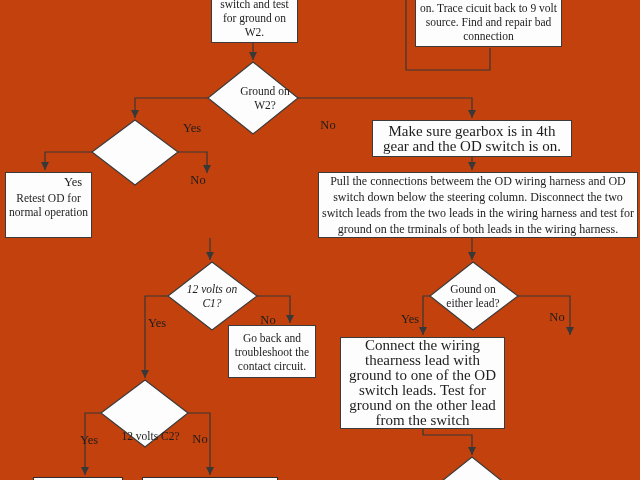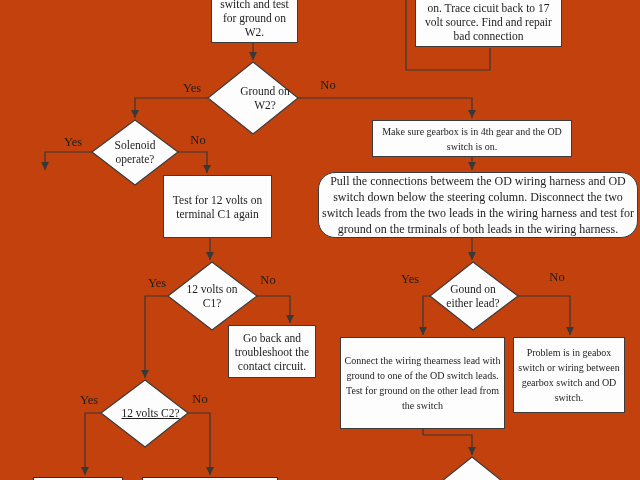--- a/index.html
+++ b/index.html
@@ -15,28 +15,28 @@
     text-align:center; font-size:11.5px; line-height:14px; color:#1d1d1d;
     padding:1px 2px;
   }
   .cutoff { align-items:flex-end; padding-bottom:3px; }
   .dtext {
     position:absolute; display:flex; align-items:center; justify-content:center;
     text-align:center; font-size:11.5px; line-height:14px; color:#1d1d1d;
   }
   .lbl {
     position:absolute; transform:translateX(-50%);
-    font-size:12.5px; line-height:13px; color:#1d1d1d; white-space:nowrap;
+    font-size:12.5px; line-height:13px; color:#1d1d1d; white-space:nowrap;margin-top:40px;
   }
   .stub {
     position:absolute; box-sizing:border-box;
     border:1px solid #2e2e2e; background:#fdfdfd;
   }
   .big  { font-size:12px;   line-height:16px; }
-  .med  { font-size:10px; line-height:15px; }
+  .med  { font-size:15px; line-height:15px; }
 </style>
 </head>
 <body>
 
 <div id="canvas">
 
   <svg id="wires" viewBox="0 0 640 480" xmlns="http://www.w3.org/2000/svg">
     <defs>
       <marker id="arr" markerWidth="9" markerHeight="8" refX="8" refY="4" orient="auto" markerUnits="userSpaceOnUse">
         <path d="M0,0 L8,4 L0,8 Z" fill="#383838"></path>
@@ -70,56 +70,52 @@
       <polygon points="145,380 188,413 145,447 101,413"></polygon>
       <polygon points="472,457 517,493 472,529 427,493"></polygon>
     </g>
   </svg>
 
   <div class="node cutoff" style="left:211px; top:-18px; width:87px; height:61px;">
     <span>switch and test for ground on W2.</span>
   </div>
 
   <div class="node cutoff" style="left:415px; top:-16px; width:147px; height:63px;">
-    <span>on. Trace cicuit back to 17 volt source.  Find and repair bad connection</span>
+    <span>on. Trace cicuit back to 9 volt source.  Find and repair bad connection</span>
   </div>
 
+  <div class="node" style="left:5px; top:172px; width:87px; height:66px;">
+    <span>Retest OD for normal operation</span>
+  </div>
 
-  <div class="node" style="left:163px; top:175px; width:109px; height:63px;">
-    <span>Test for 12 volts on terminal C1 again</span>
-  </div>
 
   <div class="node med" style="left:372px; top:120px; width:200px; height:37px;">
     <span>Make sure gearbox is in 4th gear and the OD switch is on.</span>
   </div>
 
-  <div class="node big" style="left:318px; top:172px; width:320px; height:66px;border-radius:17px;">
+  <div class="node big" style="left:318px; top:172px; width:320px; height:66px;">
     <span>Pull the connections betweem the OD wiring harness and OD switch down below the steering column.  Disconnect the two switch leads from the two leads in the wiring harness and test for ground on the trminals of both leads in the wiring harness.</span>
   </div>
 
   <div class="node" style="left:228px; top:325px; width:88px; height:53px;">
     <span>Go back and troubleshoot the contact circuit.</span>
   </div>
 
   <div class="node med" style="left:340px; top:337px; width:165px; height:92px;">
     <span>Connect the wiring thearness lead with ground to one of the OD switch leads.  Test for ground on the other lead from the switch</span>
   </div>
 
-  <div class="node med" style="left:513px; top:337px; width:112px; height:76px;">
-    <span>Problem is in geabox switch or wiring between gearbox switch and OD switch.</span>
-  </div>
 
   <div class="stub" style="left:33px; top:477px; width:90px; height:10px;"></div>
   <div class="stub" style="left:142px; top:477px; width:136px; height:10px;"></div>
 
   <div class="dtext" style="left:233px; top:78px;  width:64px; height:40px;">Ground on W2?</div>
-  <div class="dtext" style="left:103px; top:132px; width:64px; height:40px;">Solenoid operate?</div>
-  <div class="dtext" style="left:186px; top:276px; width:52px; height:40px;">12 volts on C1?</div>
+  <div class="dtext" style="left:186px; top:276px; width:52px; height:40px;font-style:italic;">12 volts on C1?</div>
   <div class="dtext" style="left:440px; top:276px; width:66px; height:40px;">Gound on either lead?</div>
-  <div class="dtext" style="left:105px; top:403px; width:91px; height:20px;text-decoration:underline;">12 volts C2?</div>
+  <div class="dtext" style="left:105px; top:426px; width:91px; height:20px;">12 volts C2?</div>
 
   <span class="lbl" style="left:192px; top:82px;">Yes</span>
   <span class="lbl" style="left:328px; top:79px;">No</span>
   <span class="lbl" style="left:73px;  top:136px;">Yes</span>
   <span class="lbl" style="left:198px; top:134px;">No</span>
   <span class="lbl" style="left:157px; top:277px;">Yes</span>
   <span class="lbl" style="left:268px; top:274px;">No</span>
   <span class="lbl" style="left:410px; top:273px;">Yes</span>
   <span class="lbl" style="left:557px; top:271px;">No</span>
   <span class="lbl" style="left:89px;  top:394px;">Yes</span>

